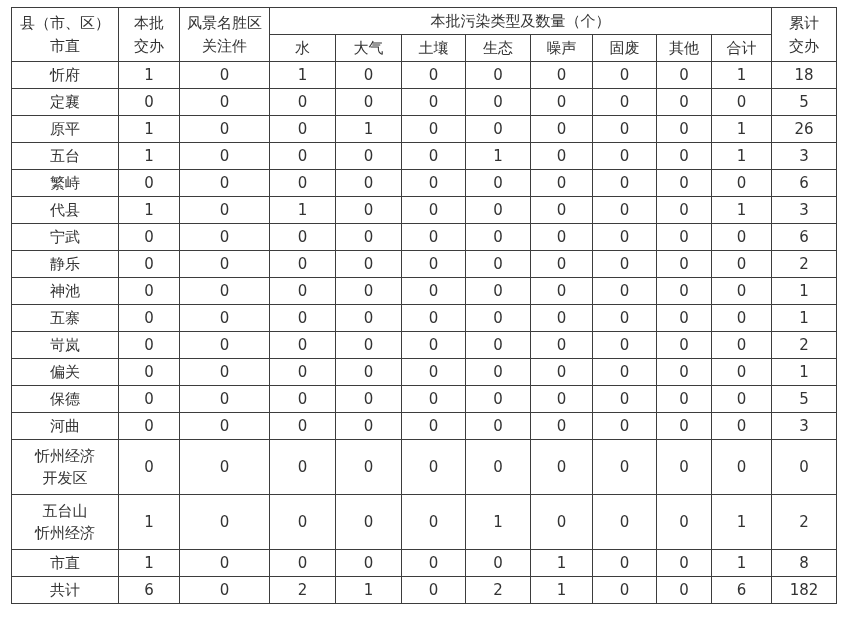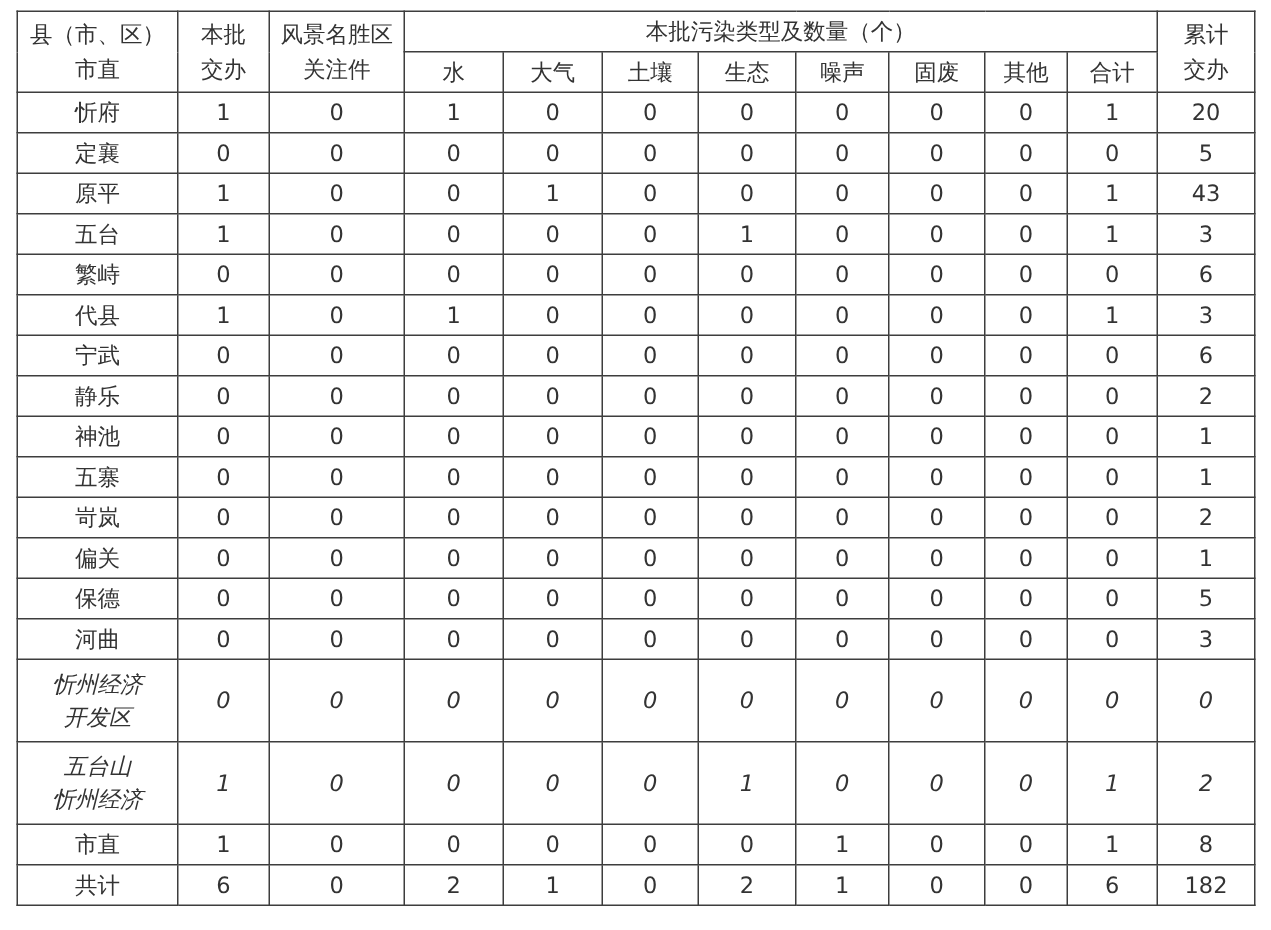--- a/index.html
+++ b/index.html
@@ -31,21 +31,21 @@
     vertical-align: middle;
     font-weight: normal;
     font-size: 15px;
     line-height: 1.5;
     padding: 1px 3px;
     white-space: pre-line;
     overflow: hidden;
   }
   thead tr { height: 27px; }
   tbody tr { height: 27px; }
-  tbody tr.row-tall { height: 55px; font-style: italic; }
+  tbody tr.row-tall { height: 55px; }
 </style>
 </head>
 <body>
 
 <div class="page">
   <table class="stats">
     <colgroup>
       <col style="width:107px">
       <col style="width:61px">
       <col style="width:90px">
@@ -88,21 +88,21 @@
           <td>1</td>
           <td>0</td>
           <td>1</td>
           <td>0</td>
           <td>0</td>
           <td>0</td>
           <td>0</td>
           <td>0</td>
           <td>0</td>
           <td>1</td>
-          <td>20</td>
+          <td>18</td>
         </tr>
         <tr>
           <td>定襄</td>
           <td>0</td>
           <td>0</td>
           <td>0</td>
           <td>0</td>
           <td>0</td>
           <td>0</td>
           <td>0</td>
@@ -116,21 +116,21 @@
           <td>1</td>
           <td>0</td>
           <td>0</td>
           <td>1</td>
           <td>0</td>
           <td>0</td>
           <td>0</td>
           <td>0</td>
           <td>0</td>
           <td>1</td>
-          <td>43</td>
+          <td>26</td>
         </tr>
         <tr>
           <td>五台</td>
           <td>1</td>
           <td>0</td>
           <td>0</td>
           <td>0</td>
           <td>0</td>
           <td>1</td>
           <td>0</td>

